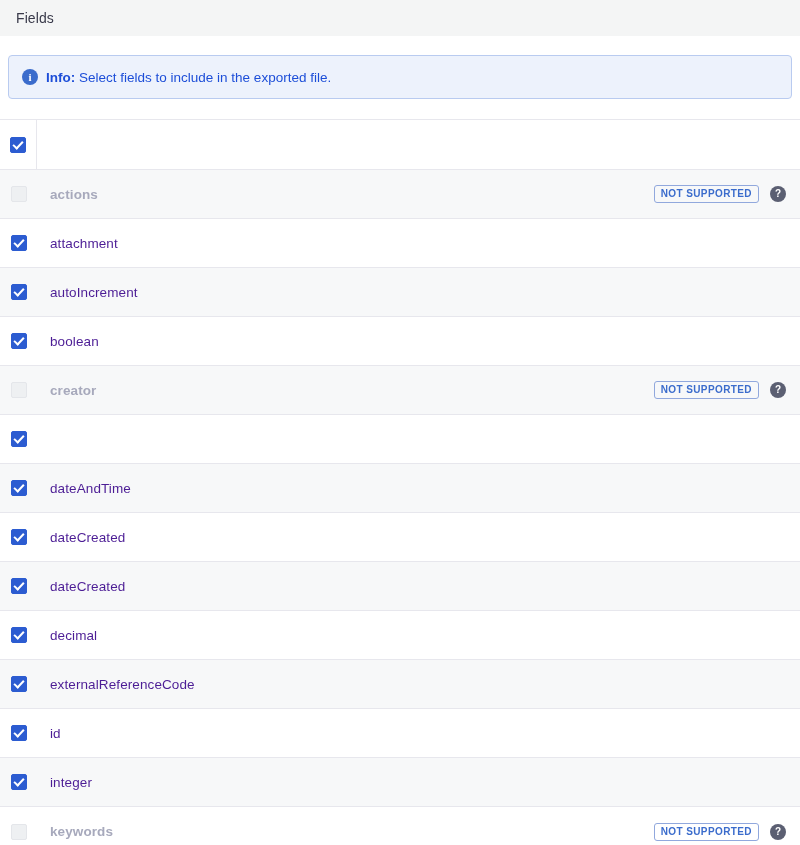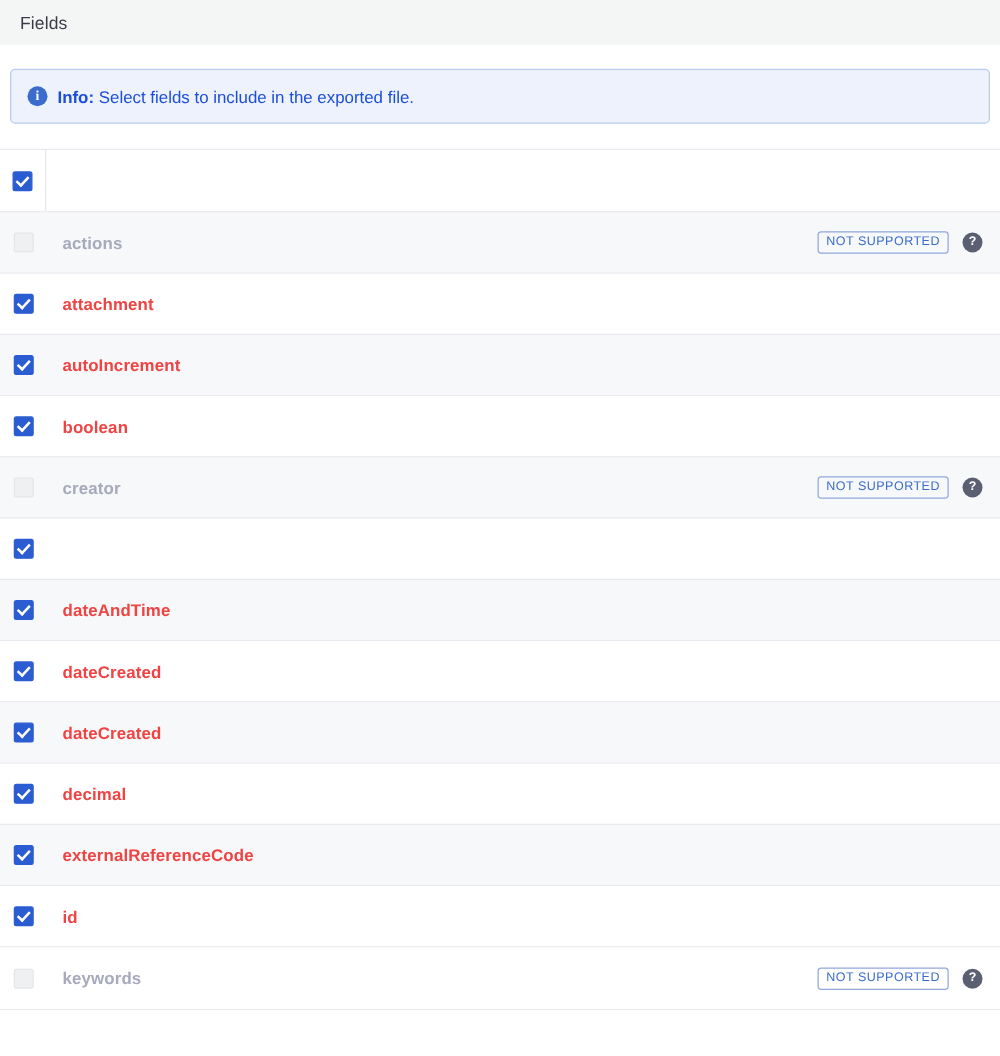--- a/index.html
+++ b/index.html
@@ -123,22 +123,22 @@
     align-items: center;
     height: 49px;
     background: #ffffff;
     border-bottom: 1px solid #e7e7ed;
   }
   .trow.striped { background: #f7f8f9; }
   .trow:last-child { border-bottom: none; }
 
   .field-label {
     font-size: 13.5px;
-    font-weight: bold;
-    color: #ef4444;
+    font-weight: normal;
+    color: #4c1d95;
     letter-spacing: .1px;
   }
   .trow.disabled .field-label {
     font-weight: bold;
     color: #a7a9bc;
   }
 
   
   .cb {
     width: 16px;
@@ -166,21 +166,21 @@
     background: #eef0f2;
     border: 1px solid #e4e6ea;
   }
 
   
   .badge {
     border: 1px solid #91a8dd;
     border-radius: 3px;
     color: #3b6ccc;
     font-size: 10px;
-    font-weight: normal;
+    font-weight: bold;
     letter-spacing: .4px;
     padding: 2px 6px 3px 6px;
     line-height: 11px;
     white-space: nowrap;
     background: transparent;
   }
   .help {
     width: 16px;
     height: 16px;
     border-radius: 50%;
@@ -321,20 +321,29 @@
       </div>
       <div class="trow">
         <div class="cell-check">
           <span class="cb checked"></span>
         </div>
         <div class="cell-name">
           <span class="field-label">id</span>
         </div>
         <div class="cell-status"></div>
       </div>
+      <div class="trow striped">
+        <div class="cell-check">
+          <span class="cb checked"></span>
+        </div>
+        <div class="cell-name">
+          <span class="field-label">integer</span>
+        </div>
+        <div class="cell-status"></div>
+      </div>
       <div class="trow disabled">
         <div class="cell-check">
           <span class="cb empty"></span>
         </div>
         <div class="cell-name">
           <span class="field-label">keywords</span>
         </div>
         <div class="cell-status">
           <span class="badge">NOT SUPPORTED</span>
           <span class="help">?</span>

